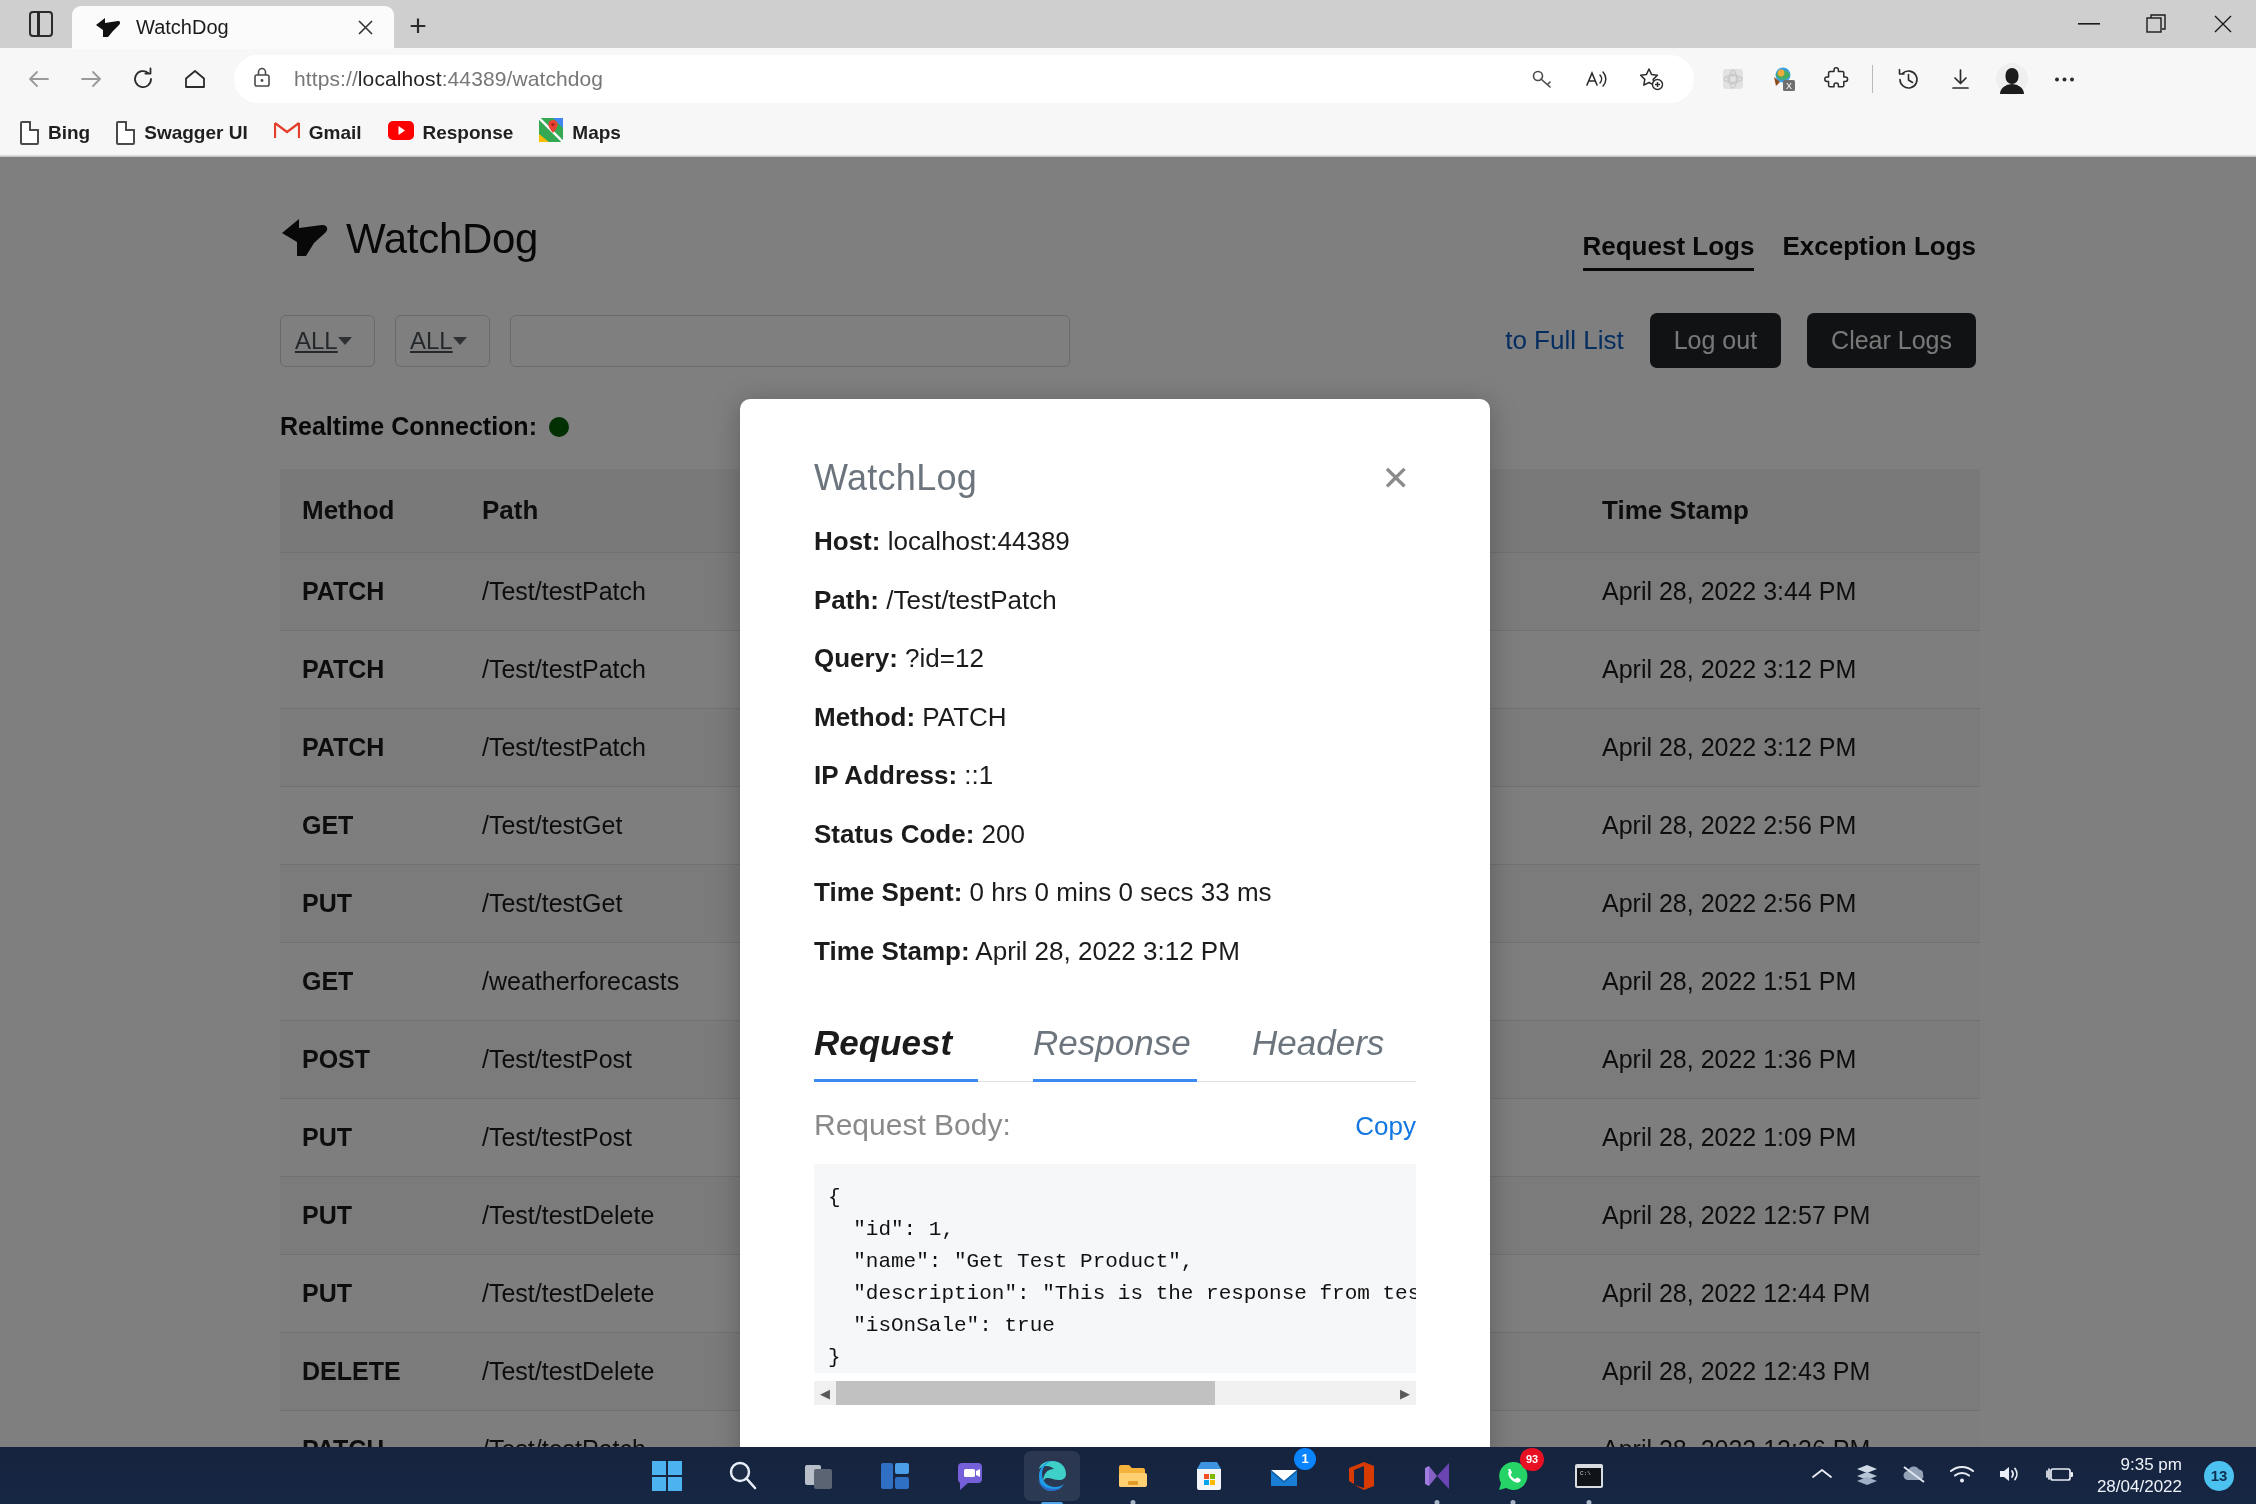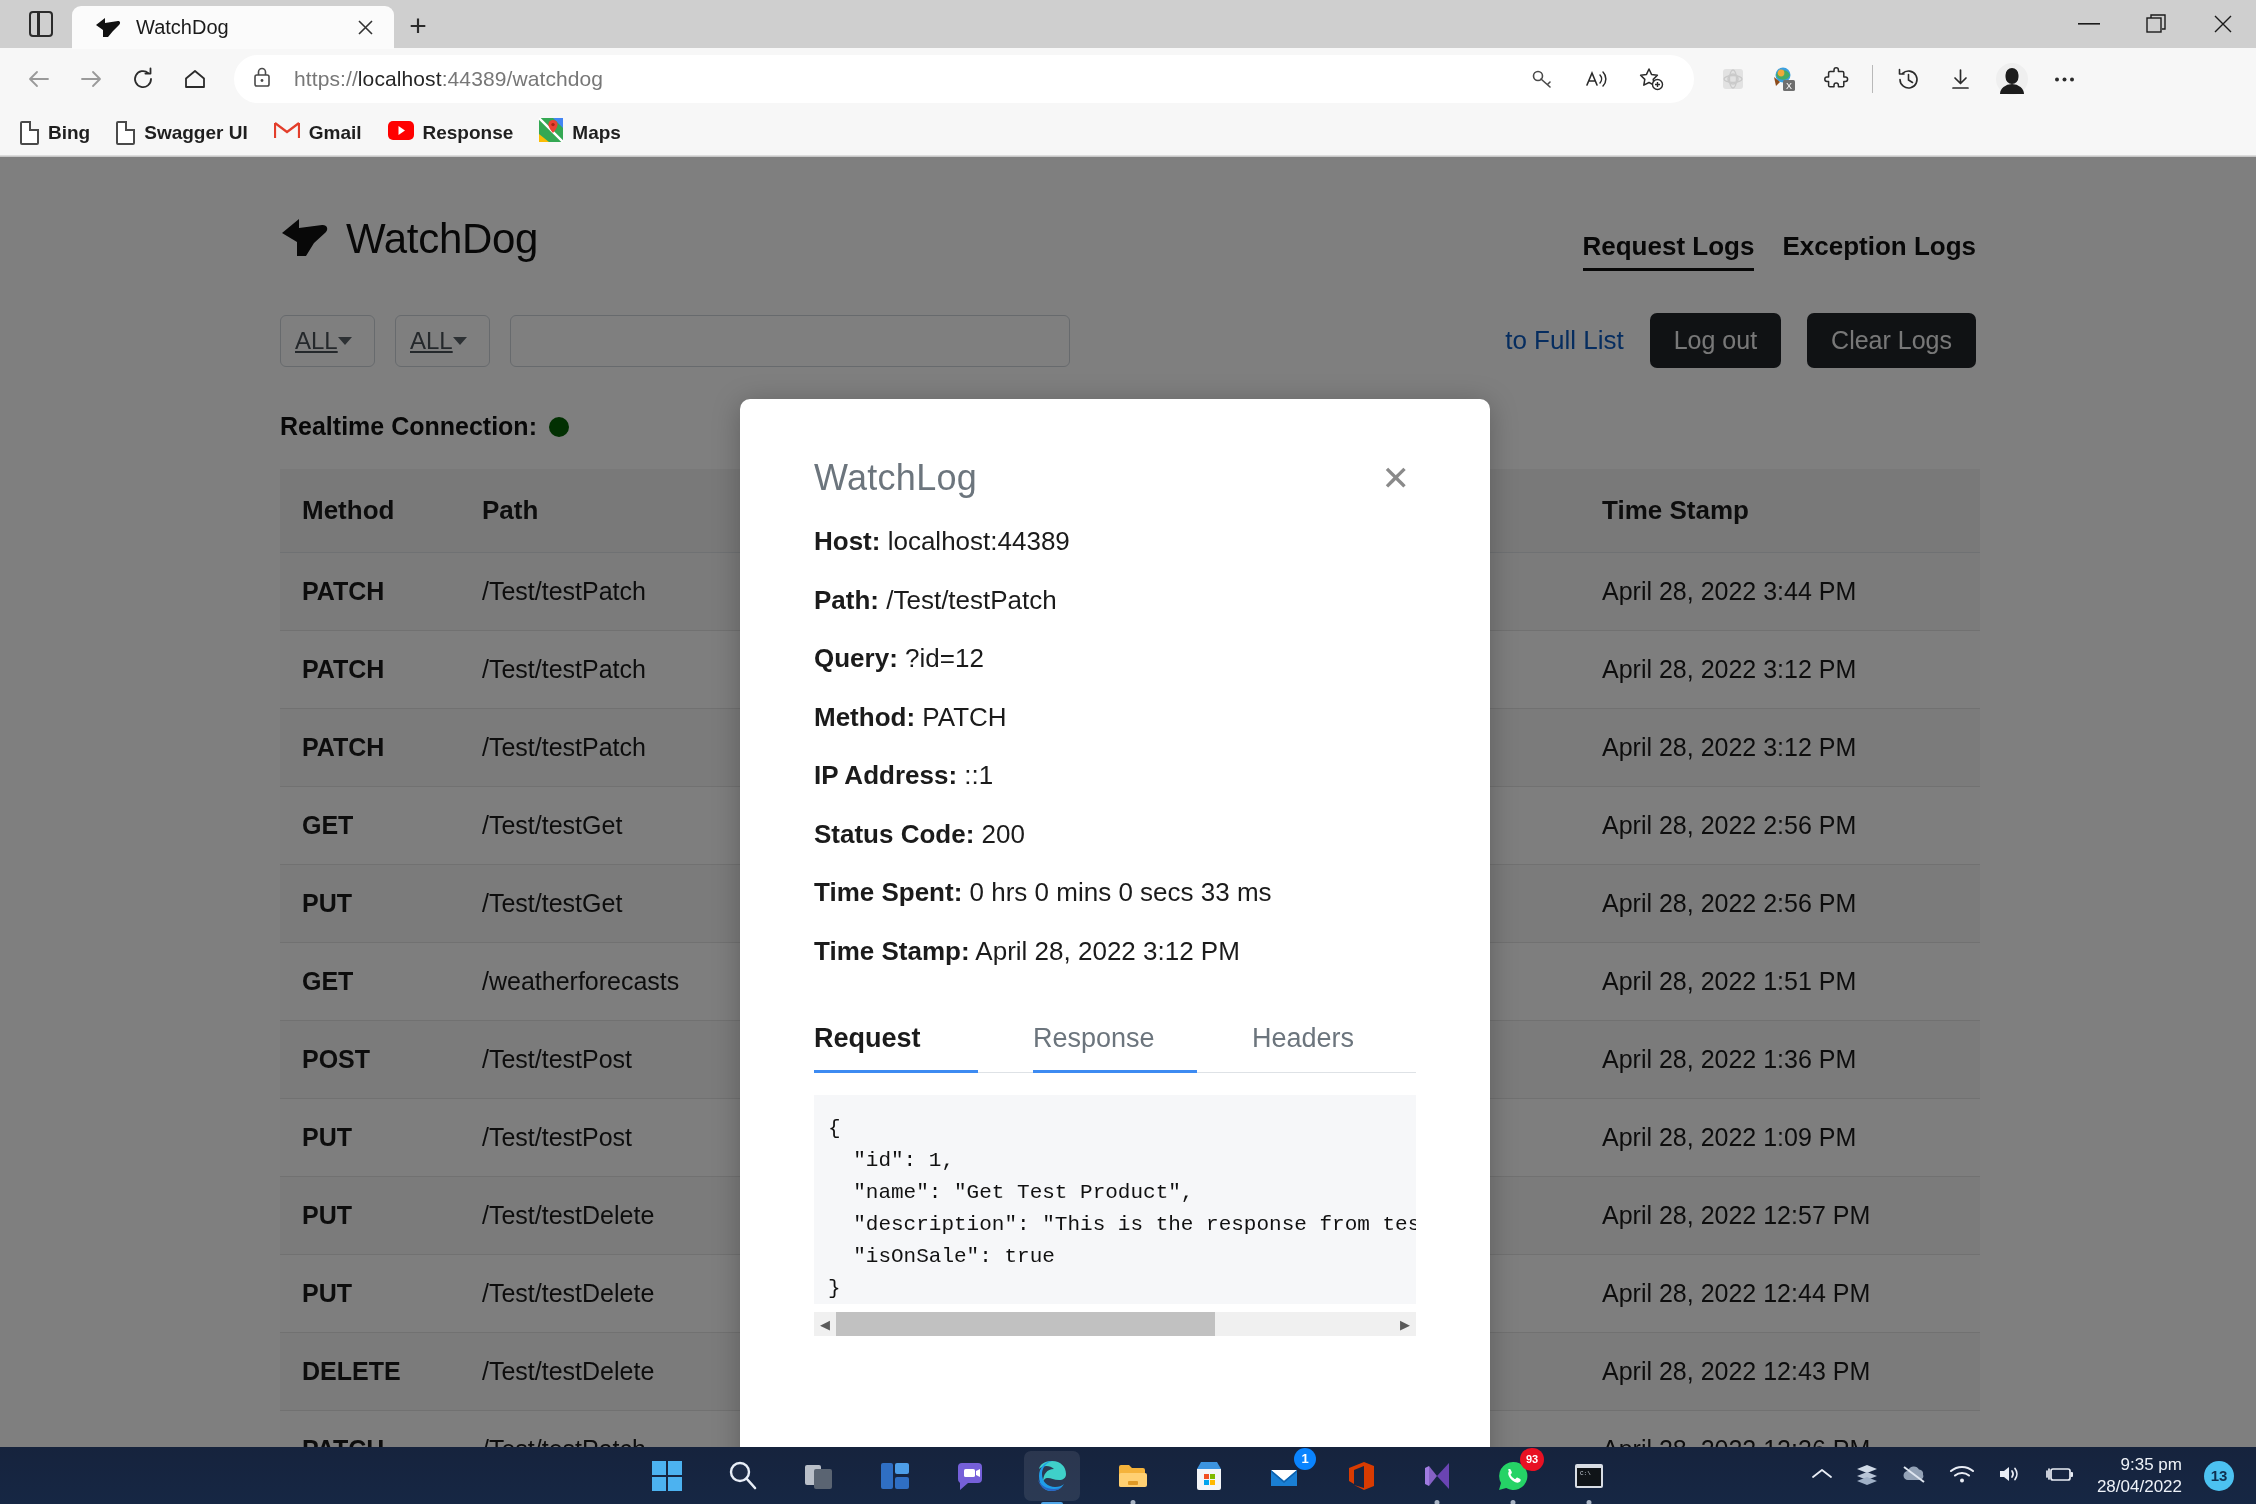--- a/index.html
+++ b/index.html
@@ -158,22 +158,23 @@
     background: none; border: none; padding: 4px 6px; font-family: "Liberation Sans", sans-serif;
   }
   .kv { font-size: 26px; color: #1b1b1b; margin-top: 26px; line-height: 1.25; }
   .kv:first-of-type { margin-top: 18px; }
   .kv b { font-weight: 700; }
 
   .tabs {
     display: flex; margin-top: 44px; border-bottom: 1px solid #dee2e6;
   }
   .mtab {
-    font-size: 27px; color: #6c757d; padding: 12px 0 16px 0; width: 172px; text-align: left;
+    font-size: 35px; color: #6c757d; padding: 12px 0 16px 0; width: 172px; text-align: left;
     cursor: pointer;
+    font-style: italic;
   }
   .mtab.active { color: #1b1b1b; font-weight: 700; }
   .mtab.u { border-bottom: 3px solid #3d8bf2; margin-bottom: -1px; }
   .mtab.u2 { border-bottom: 3px solid #3d8bf2; margin-bottom: -1px; }
   .mtab:nth-child(2) { margin-left: 55px; }
   .mtab:nth-child(3) { margin-left: 55px; text-align: left; }
 
   .body-row {
     display: flex; align-items: baseline; justify-content: space-between; margin-top: 26px;
   }
@@ -597,20 +598,24 @@
           <b>Time Stamp:</b>
           <span>April 28, 2022 3:12 PM</span>
         </div>
 
         <div class="tabs">
           <div class="mtab active u">Request</div>
           <div class="mtab u2">Response</div>
           <div class="mtab">Headers</div>
         </div>
 
+        <div class="body-row">
+          <span class="body-label">Request Body:</span>
+          <span class="copy-link">Copy</span>
+        </div>
 
         <div class="code-box">{
   "id": 1,
   "name": "Get Test Product",
   "description": "This is the response from testGet
   "isOnSale": true
 }</div>
         <div class="hscroll">
           <span class="hs-arrow">◀</span>
           <span class="hs-track">

